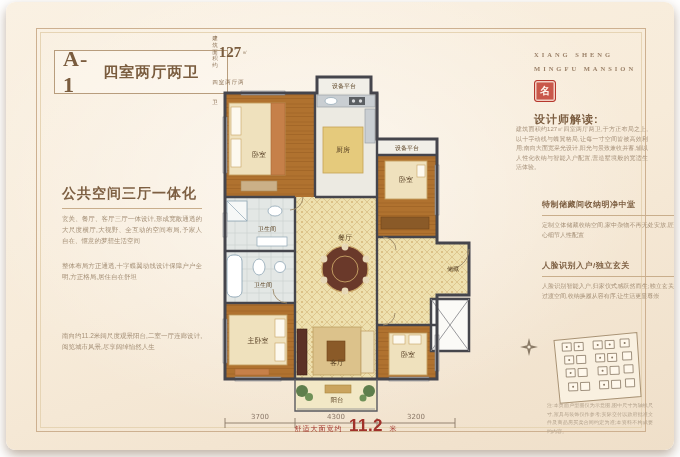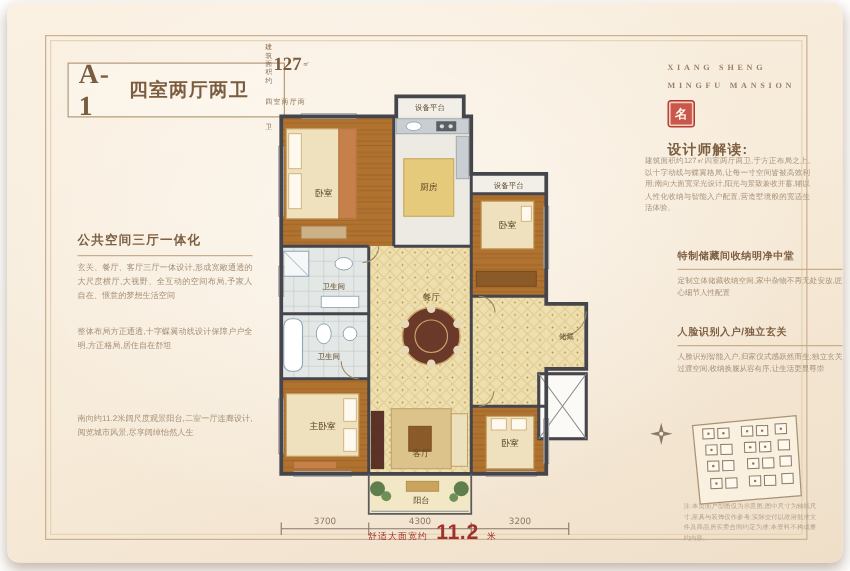--- a/index.html
+++ b/index.html
@@ -21,21 +21,21 @@
   .title-sep{width:1px;align-self:stretch;margin:6px 0;background:#b89d7d;}
   .title-name{font-family:"Liberation Serif","DejaVu Serif",serif;font-size:15px;font-weight:bold;
         padding:0 7px;letter-spacing:1px;white-space:nowrap;}
   .title-area{padding:2px 6px;line-height:1.25;}
   .title-area .row1{display:flex;align-items:center;}
   .area-prefix,.area-unit{font-size:5.5px;color:#8a6f52;}
   .area-val{font-family:"Liberation Serif","DejaVu Serif",serif;font-size:15px;font-weight:bold;line-height:1;padding:0 1px;}
   .area-sub{font-size:5.5px;color:#8a6f52;letter-spacing:1px;}
   
   .lblock{position:absolute;left:56px;width:140px;color:#a59077;}
-  .lblock h3{margin:0 0 4px 0;font-size:10px;color:#7d5f42;font-weight:bold;letter-spacing:1px;
+  .lblock h3{margin:0 0 4px 0;font-size:14px;color:#7d5f42;font-weight:bold;letter-spacing:1px;
         border-bottom:1px solid #c9ae8c;padding-bottom:5px;}
   .lblock p{margin:0;font-size:6.5px;line-height:1.7;text-align:justify;}
   
   .brand{position:absolute;left:528px;top:46px;color:#9b8168;font-size:6.5px;
         font-family:"Liberation Serif","DejaVu Serif",serif;letter-spacing:3px;line-height:2.1;font-weight:bold;}
   .seal{position:absolute;left:528px;top:78px;width:20px;height:20px;background:#c9584a;
         border:1px solid #b5372c;border-radius:3px;display:flex;align-items:center;justify-content:center;
         color:#fff7ee;font-size:10px;font-weight:bold;box-shadow:inset 0 0 0 1.5px rgba(255,245,235,.75);}
   .interp-h{position:absolute;left:528px;top:110px;font-size:11px;color:#7d5f42;font-weight:bold;letter-spacing:1px;}
   .interp-p{position:absolute;left:510px;top:123px;width:132px;font-size:6px;line-height:1.6;

